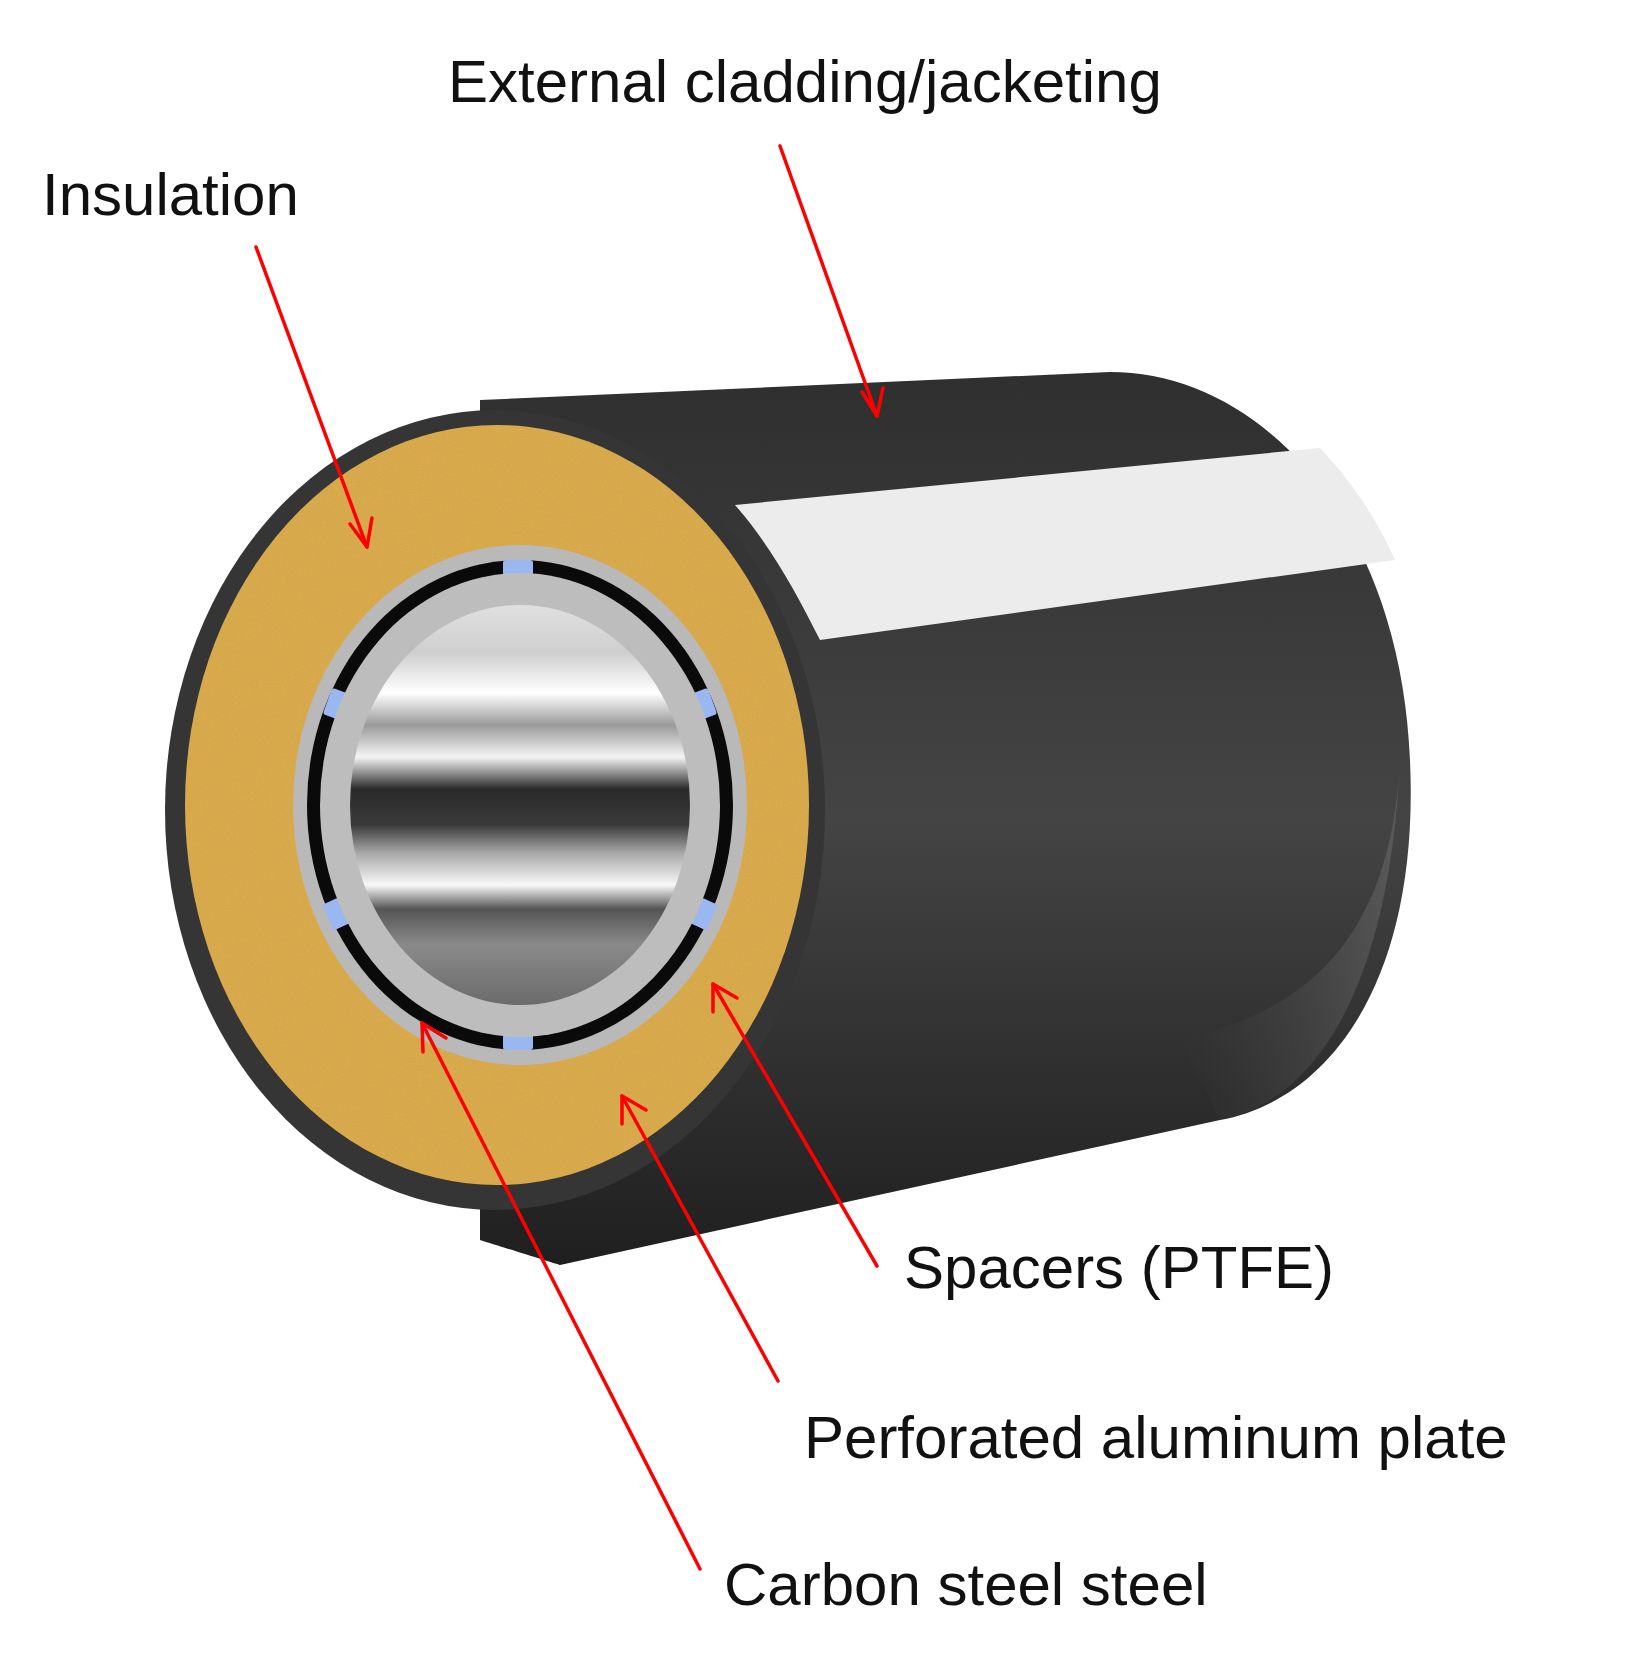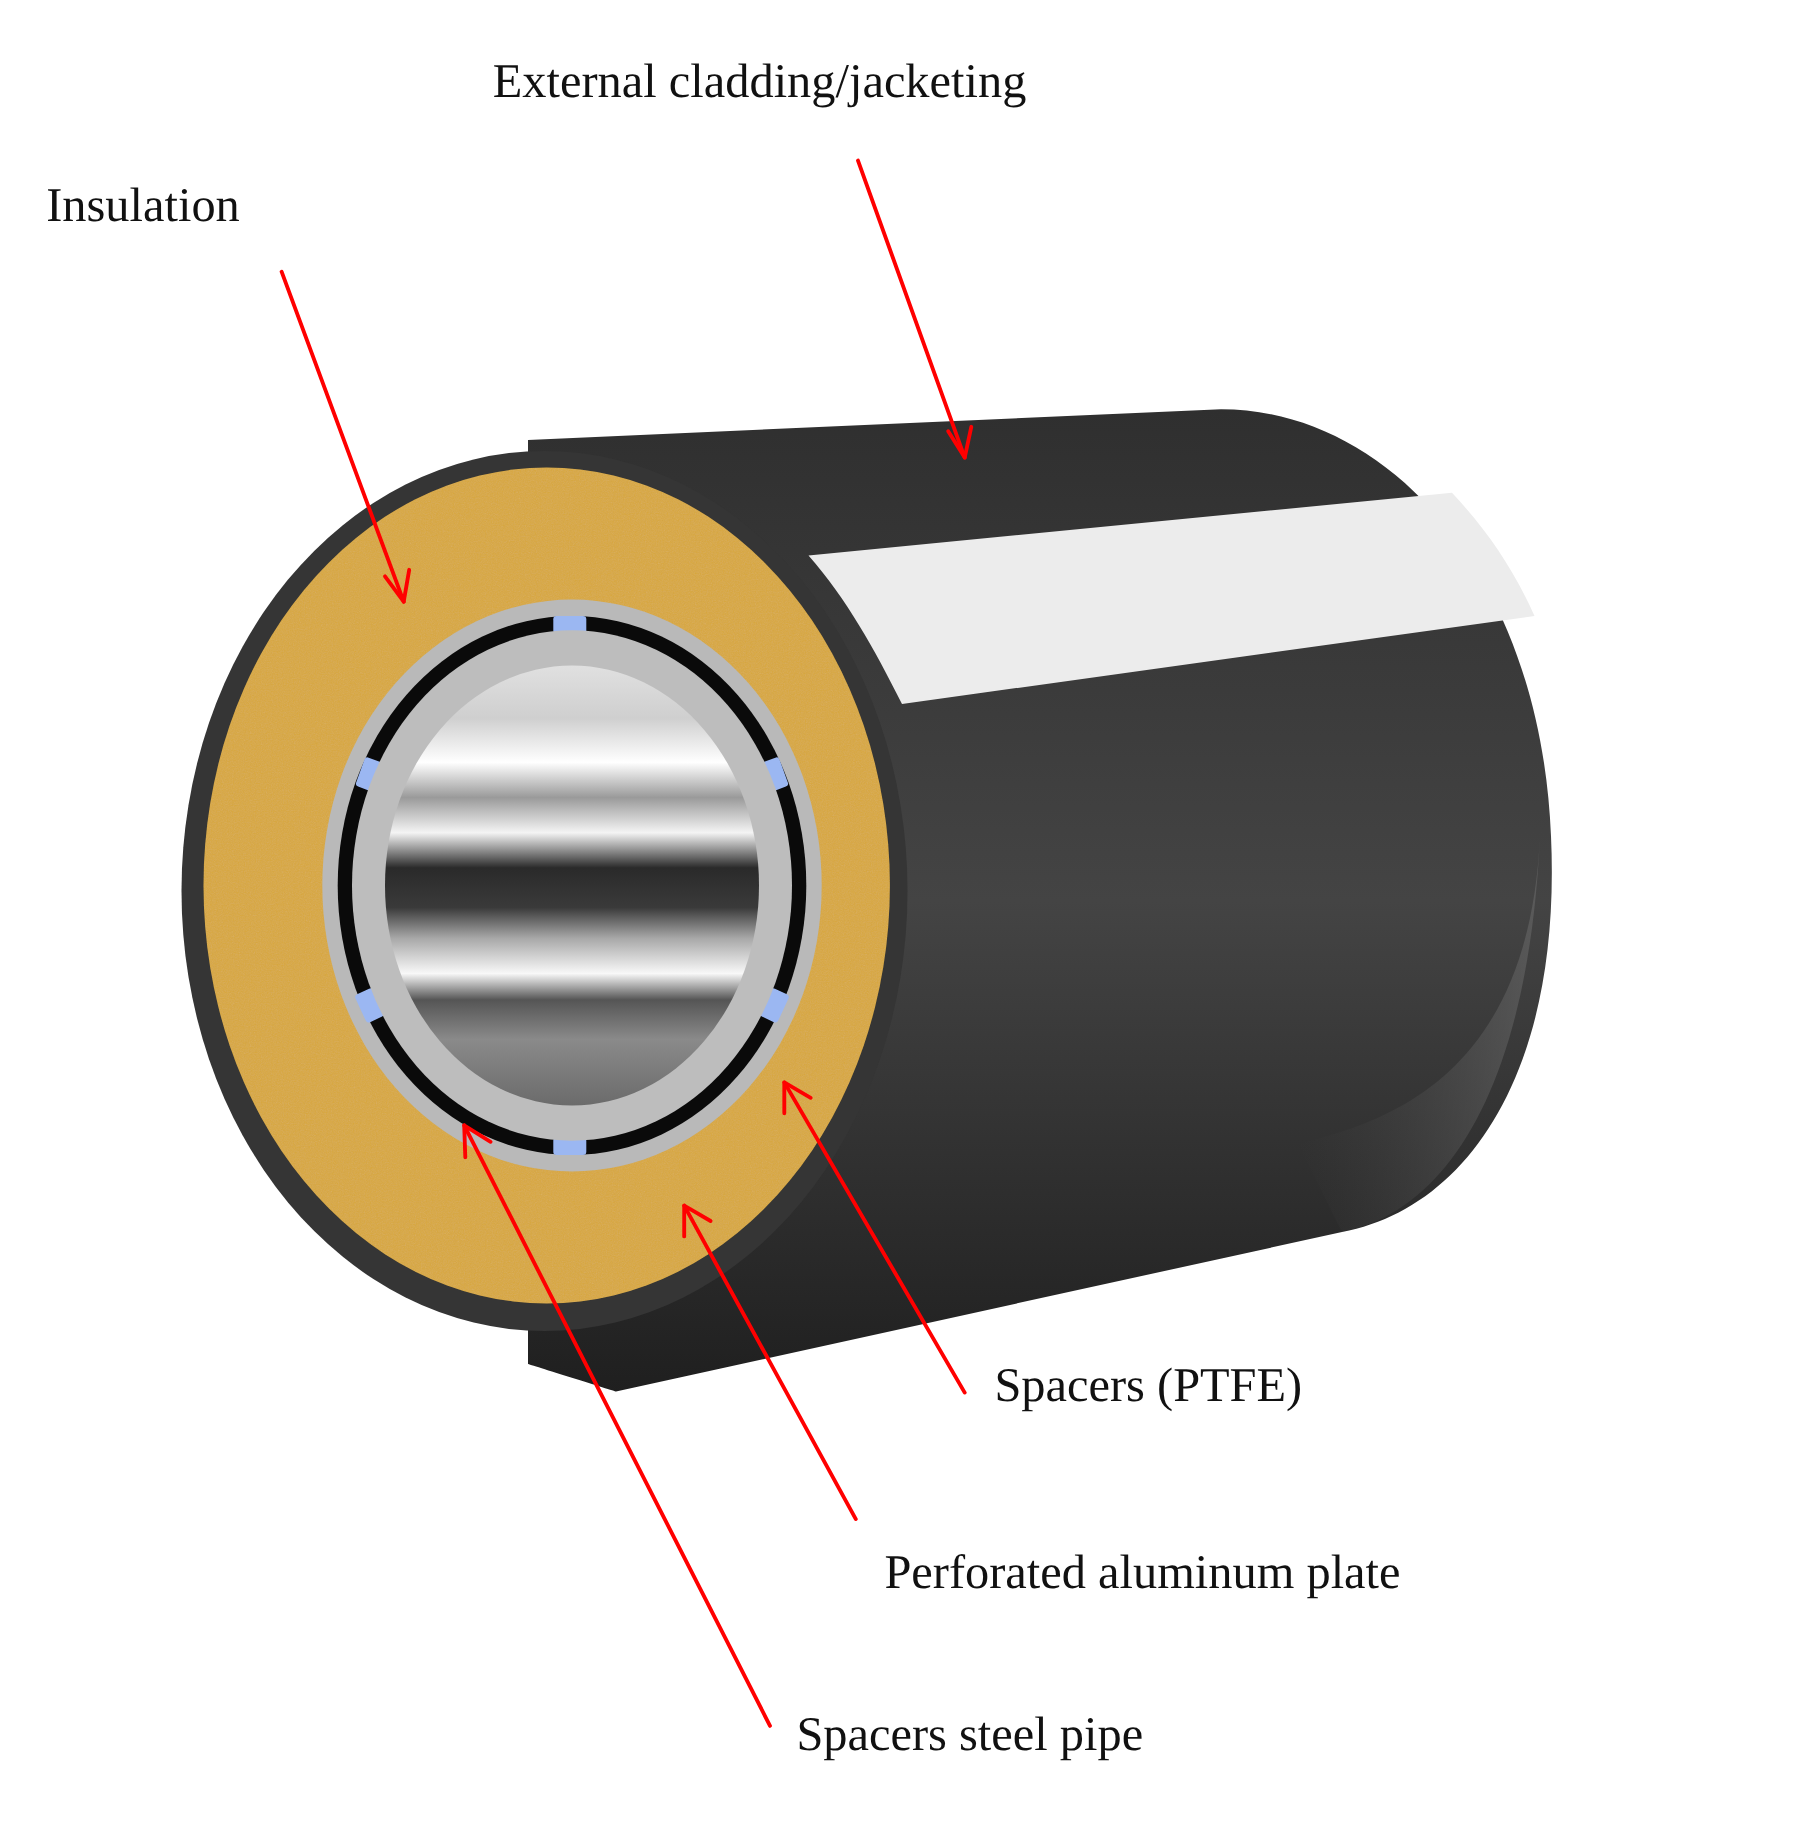--- a/index.html
+++ b/index.html
@@ -1,17 +1,17 @@
 <!DOCTYPE html>
 <html><head>
 <meta charset="utf-8">
 <style>
   html, body { margin: 0; padding: 0; background: #ffffff; }
   body { width: 1648px; height: 1660px; position: relative; overflow: hidden; font-family: "Liberation Sans", sans-serif; }
-  .label { position: absolute; color: #111111; font-size: 44px; line-height: 1; white-space: nowrap; letter-spacing: 0px; font-family: Liberation Serif, serif; }
+  .label { position: absolute; color: #111111; font-size: 60px; line-height: 1; white-space: nowrap; letter-spacing: 0px; }
   svg.diagram { position: absolute; left: 0; top: 0; }
 </style>
 </head>
 <body>
 
 <svg class="diagram" width="1648" height="1660" viewBox="0 0 1648 1660" xmlns="http://www.w3.org/2000/svg">
   <defs>
     <linearGradient id="jacketBody" x1="0" y1="0" x2="0" y2="1">
       <stop offset="0" stop-color="#2f2f2f"></stop>
       <stop offset="0.5" stop-color="#444444"></stop>
@@ -93,13 +93,13 @@
 
     <line x1="700" y1="1569" x2="422" y2="1023"></line>
     <polyline points="423,1052 422,1023 446,1038"></polyline>
   </g>
 </svg>
 
 <div class="label" style="left:448px; top:52px;">External cladding/jacketing</div>
 <div class="label" style="left:42px; top:165px;">Insulation</div>
 <div class="label" style="left:904px; top:1238px;text-align:right;">Spacers (PTFE)</div>
 <div class="label" style="left:804px; top:1380px;margin-top:28px;">Perforated aluminum plate</div>
-<div class="label" style="left:724px; top:1555px;">Spacers steel pipe</div>
+<div class="label" style="left:724px; top:1555px;">Carbon steel steel</div>
 
 </body></html>

